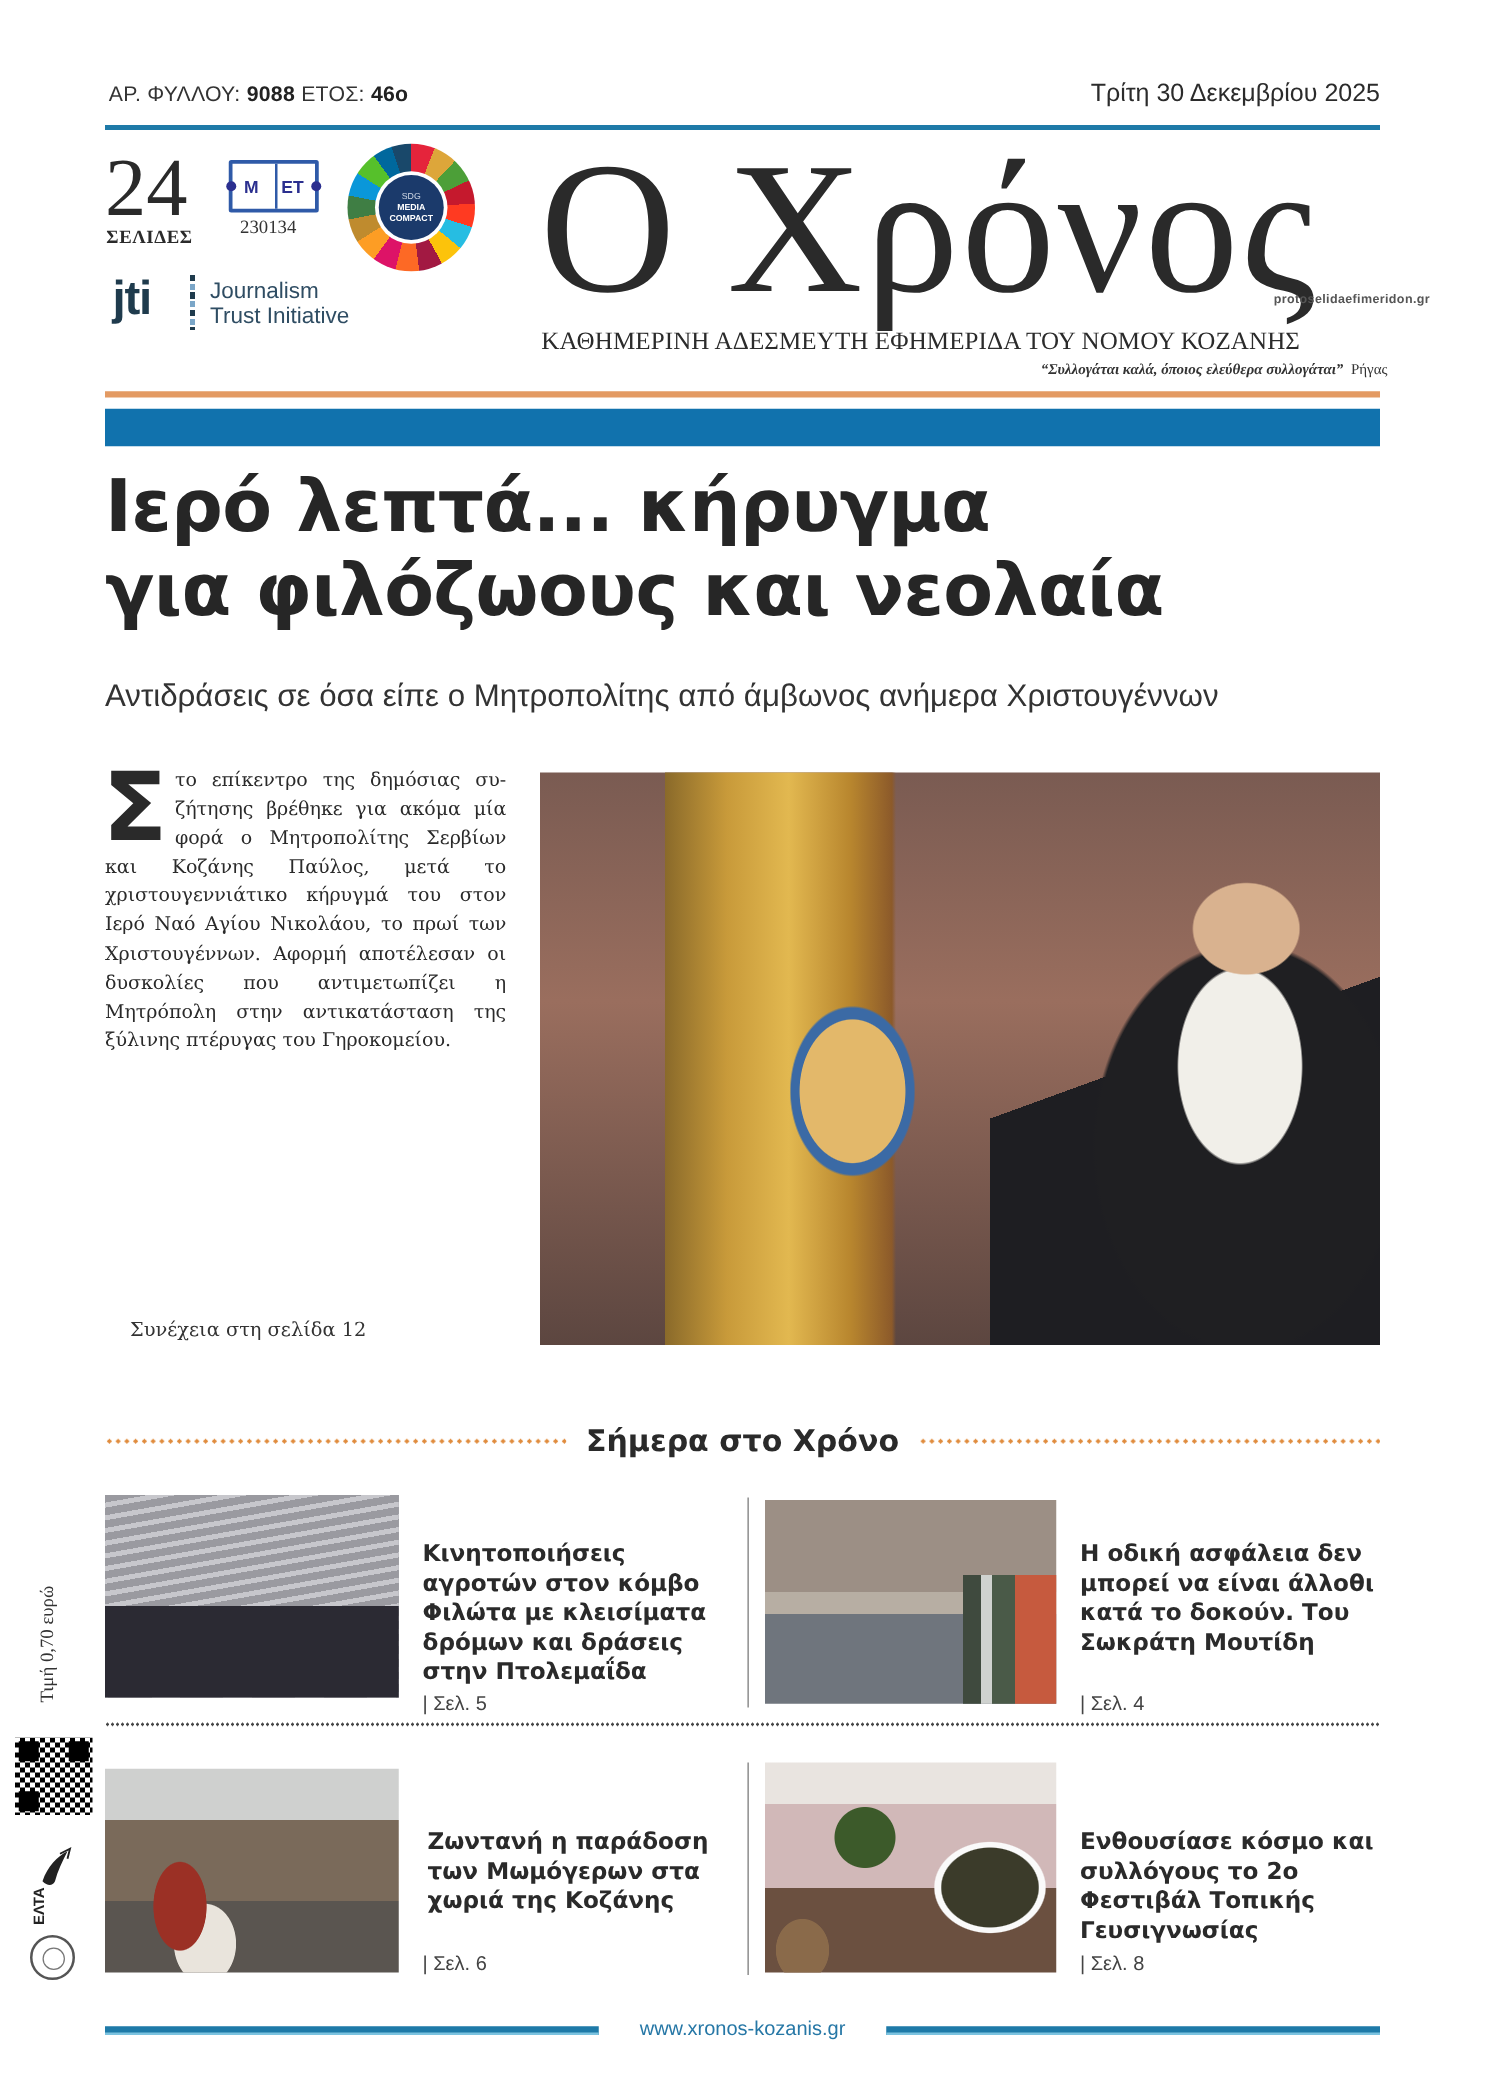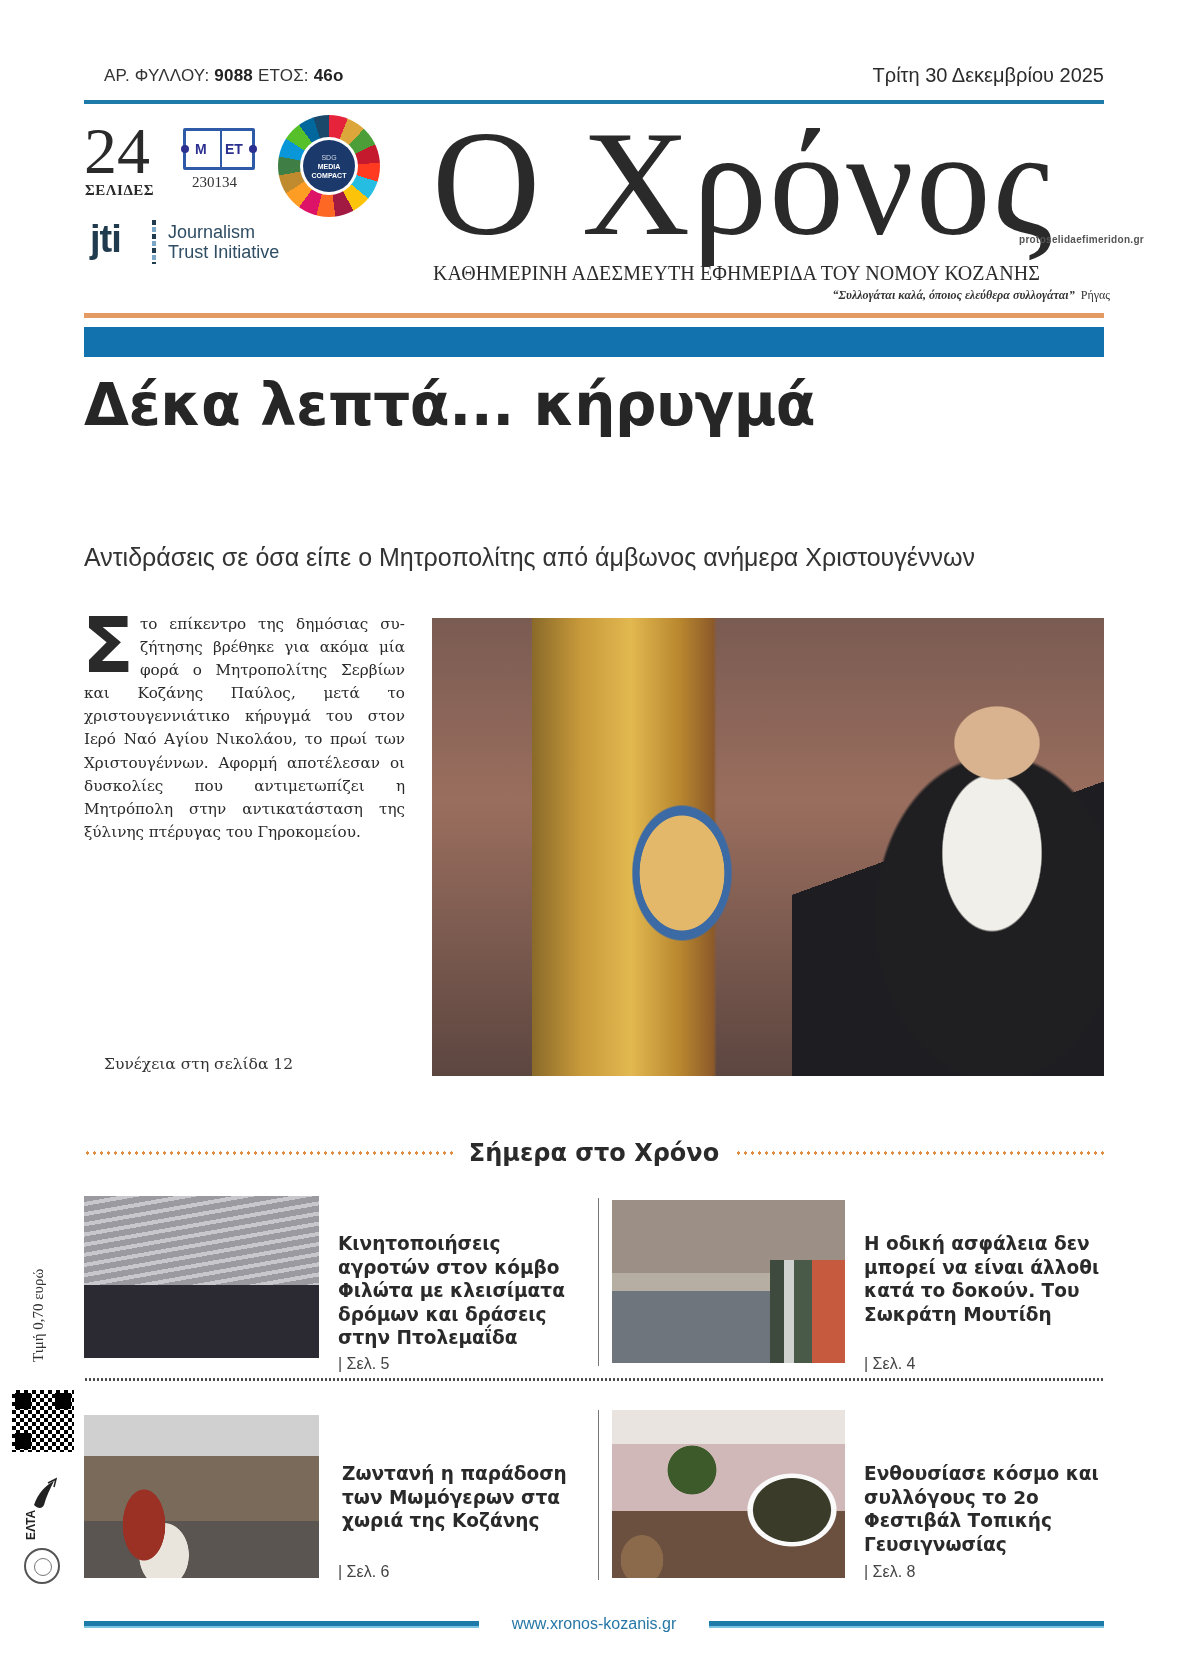--- a/index.html
+++ b/index.html
@@ -2,21 +2,21 @@
 <html><head>
 <meta charset="utf-8">
 <style>
   * { box-sizing: border-box; margin: 0; padding: 0; }
   html, body { width: 1200px; height: 1679px; background: #ffffff; overflow: hidden; }
   body { position: relative; font-family: "Liberation Sans", sans-serif; color: #2b2b2b; }
 
   .abs { position: absolute; }
 
   
-  .issue-line { left: 104px; top: 66px; font-size: 17px; color: #333; letter-spacing: 0.2px; }
+  .issue-line { left: 87px; top: 66px; font-size: 17px; color: #333; letter-spacing: 0.2px; }
   .issue-line b { font-weight: bold; color: #222; }
   .date-line { right: 96px; top: 64px; font-size: 20px; color: #2b2b2b; }
   .rule-top { left: 84px; top: 100px; width: 1020px; height: 4px; background: #1e7aa8; }
 
   
   .pages-num { left: 84px; top: 120px; font-family: "Liberation Serif", serif; font-size: 66px; line-height: 62px; color: #2a2a2a; }
   .pages-label { left: 85px; top: 182px; font-family: "Liberation Serif", serif; font-weight: bold; font-size: 15px; letter-spacing: 0.5px; color: #2a2a2a; }
   .met-book { left: 183px; top: 128px; width: 72px; height: 42px; border: 3px solid #2f5aa8; border-radius: 2px; display: flex; align-items: center; justify-content: space-around; }
   .met-book::before { content: ""; position: absolute; left: 34px; top: 0; width: 2px; height: 100%; background: #2f5aa8; }
   .met-book span { font-weight: bold; font-size: 14px; color: #2b2f8f; z-index: 1; }
@@ -154,21 +154,22 @@
 <div class="abs masthead">Ο Χρόνος</div>
 <div class="abs watermark">protoselidaefimeridon.gr</div>
 <div class="abs tagline">ΚΑΘΗΜΕΡΙΝΗ ΑΔΕΣΜΕΥΤΗ ΕΦΗΜΕΡΙΔΑ ΤΟΥ ΝΟΜΟΥ ΚΟΖΑΝΗΣ</div>
 <div class="abs motto">
   <i>“Συλλογάται καλά, όποιος ελεύθερα συλλογάται”</i>&nbsp;&nbsp;<span>Ρήγας</span>
 </div>
 <div class="abs rule-orange"></div>
 <div class="abs rule-blue-thick"></div>
 
 <div class="abs headline">
-  <div>Δέκα λεπτά... κήρυγμά</div>
+  <div>Ιερό λεπτά... κήρυγμα</div>
+  <div>για φιλόζωους και νεολαία</div>
 </div>
 <div class="abs subhead">Αντιδράσεις σε όσα είπε ο Μητροπολίτης από άμβωνος ανήμερα Χριστουγέννων</div>
 
 <div class="abs article">
   <span class="dropcap">Σ</span>
   <p>το επίκεντρο της δημόσιας συ­ζήτησης βρέθηκε για ακόμα μία φορά ο Μητροπολίτης Σερ­βίων και Κοζάνης Παύλος, μετά το χριστουγεννιάτικο κήρυγμά του στον Ιερό Ναό Αγίου Νικολάου, το πρωί των Χριστουγέννων. Αφορμή αποτέ­λεσαν οι δυσκολίες που αντιμετωπί­ζει η Μητρόπολη στην αντικατάστα­ση της ξύλινης πτέρυγας του Γηροκο­μείου.</p>
 </div>
 <div class="abs continue">Συνέχεια στη σελίδα 12</div>
 
 <div class="abs main-photo"></div>

